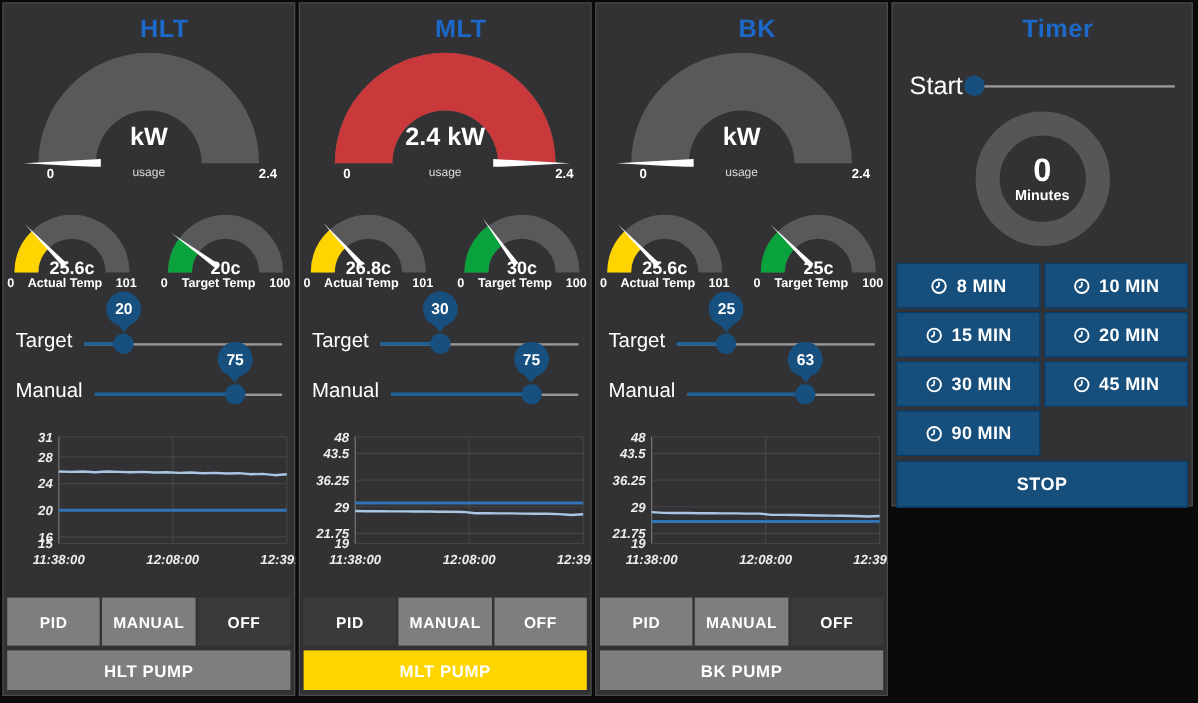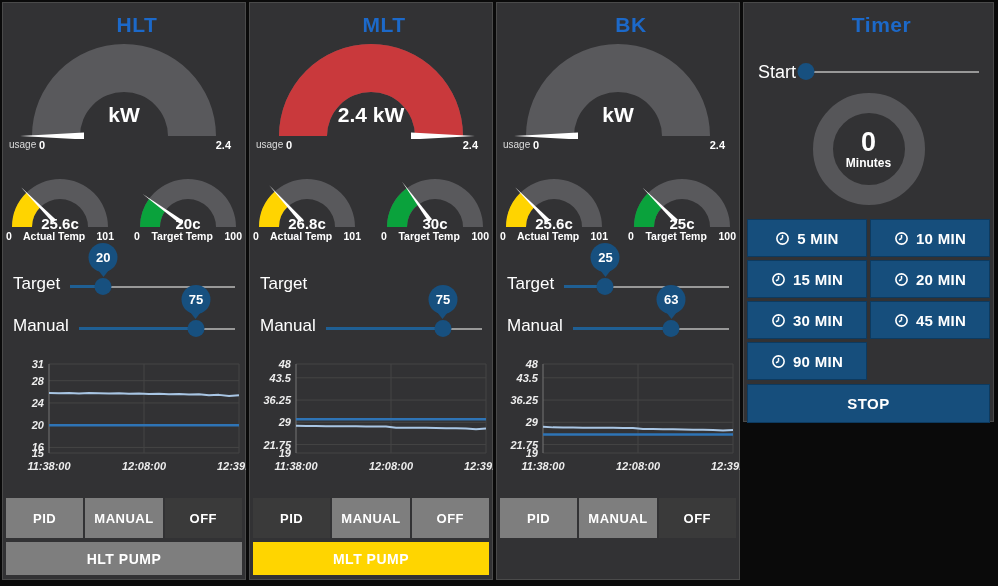--- a/index.html
+++ b/index.html
@@ -11,21 +11,21 @@
   .panel-title { margin-top:10px; text-align:center; color:var(--accent,#1c69c9);
                  font-size:21px; font-weight:700; letter-spacing:.5px;padding-left:26px; }
 
   
   .big-gauge { position:relative; width:230px; height:118px; margin:4px auto 0; }
   .big-gauge svg { position:absolute; left:0; top:0; }
   .kw { position:absolute; left:0; right:0; top:62px; text-align:center; font-size:21px; font-weight:700; }
   .gauge-foot { position:absolute; left:0; right:0; top:98px; height:16px; font-size:11px; }
   .gmin { position:absolute; left:30px; font-weight:700; }
   .gmax { position:absolute; right:8px; font-weight:700; }
-  .gcap { position:absolute; left:0; right:0; font-size:10px; color:#dcdcdc; }
+  .gcap { position:absolute; left:0; right:0; text-align:center; font-size:10px; color:#dcdcdc; }
 
   
   .small-gauges { display:flex; justify-content:center; gap:20px; margin-top:16px; }
   .small-gauge { position:relative; width:108px; }
   .small-gauge svg { display:block; margin:0 auto; }
   .sgv { position:absolute; left:0; right:0; top:40px; text-align:center; font-size:15px; font-weight:700; }
   .sg-foot { display:flex; justify-content:space-between; font-size:10.5px; font-weight:700; margin-top:1px; }
   .sg-foot .mid { font-weight:600; }
 
   
@@ -54,21 +54,21 @@
               font-family:inherit; font-weight:700; font-size:13px; letter-spacing:.5px; cursor:pointer; }
   .mode-btn.active { background:var(--mode-active,#3a3a3a); }
   .pump { display:block; width:calc(100% - 6px); margin:4px 3px 0; height:33px; border:none;
           background:var(--mode-bg,#7e7e7e); color:#fff; font-family:inherit; font-weight:700;
           font-size:14px; letter-spacing:.5px; cursor:pointer; }
   .pump.on { background:var(--pump-on,#ffd500); }
 
   
   .timer { width:251px; height:420px; background:#323234; border:1px solid #4a4a4a; position:relative; }
   .start-row { display:flex; align-items:center; padding:0 14px; margin-top:22px; height:26px; }
-  .start-row .slider-label { font-size:18px; }
+  .start-row .slider-label { font-size:21px; }
   .start-row .hslider { height:20px; }
   .start-row .track { bottom:9px; }
   .start-row .thumb { bottom:2px; }
   .ring-wrap { margin-top:8px; display:flex; justify-content:center; }
   .ring { width:112px; height:112px; border-radius:50%; border:20px solid #565659;
           display:flex; flex-direction:column; align-items:center; justify-content:center; }
   .ring .big0 { font-size:27px; font-weight:700; line-height:28px; }
   .ring .mins { font-size:12px; font-weight:700; }
   .preset-grid { display:grid; grid-template-columns:1fr 1fr; gap:3px; margin:14px 3px 0; }
   .tbtn { height:38px; border:1px solid #0d3a5f; background:var(--timer-btn,#164e7c); color:#fff;
@@ -222,20 +222,26 @@
         <div class="sg-foot">
           <span>0</span>
           <span class="mid">Target Temp</span>
           <span>100</span>
         </div>
       </div>
     </div>
 
     <div class="slider-row first">
       <span class="slider-label">Target</span>
+      <div class="hslider">
+            <div class="track"></div>
+            <div class="fill" style="width: 30%;"></div>
+            <div class="thumb" style="left: 30%;"></div>
+            <div class="pin" style="left: 30%;">30</div>
+          </div>
     </div>
     <div class="slider-row second">
       <span class="slider-label">Manual</span>
       <div class="hslider">
             <div class="track"></div>
             <div class="fill" style="width: 75%;"></div>
             <div class="thumb" style="left: 75%;"></div>
             <div class="pin" style="left: 75%;">75</div>
           </div>
     </div>
@@ -360,20 +366,21 @@
             <text x="141" y="114" text-anchor="middle" fill="#ededed" font-size="11" font-weight="700">12:08:00</text>
             <text x="236" y="114" text-anchor="middle" fill="#ededed" font-size="11" font-weight="700">12:39:00</text>
           </svg>
     </div>
 
     <div class="mode-row">
       <button class="mode-btn">PID</button>
       <button class="mode-btn">MANUAL</button>
       <button class="mode-btn active">OFF</button>
     </div>
+    <button class="pump">BK PUMP</button>
   </section>
 </div>
 
   <section class="timer">
     <h2 class="panel-title">Timer</h2>
 
     <div class="start-row">
       <span class="slider-label">Start</span>
       <div class="hslider" id="timer-slider">
           <div class="track"></div>
@@ -388,21 +395,21 @@
       </div>
     </div>
 
     <div class="preset-grid" id="preset-grid">
         <button class="tbtn">
           <svg class="clock-icon" width="15" height="15" viewBox="0 0 16 16">
             <circle cx="8" cy="8" r="6" fill="none" stroke="#fff" stroke-width="1.7"></circle>
             <line x1="8" y1="8" x2="8" y2="4.2" stroke="#fff" stroke-width="1.6"></line>
             <line x1="8" y1="8" x2="5.3" y2="9.3" stroke="#fff" stroke-width="1.6"></line>
           </svg>
-          <span>5 MIN</span>
+          <span>8 MIN</span>
         </button>
         <button class="tbtn">
           <svg class="clock-icon" width="15" height="15" viewBox="0 0 16 16">
             <circle cx="8" cy="8" r="6" fill="none" stroke="#fff" stroke-width="1.7"></circle>
             <line x1="8" y1="8" x2="8" y2="4.2" stroke="#fff" stroke-width="1.6"></line>
             <line x1="8" y1="8" x2="5.3" y2="9.3" stroke="#fff" stroke-width="1.6"></line>
           </svg>
           <span>10 MIN</span>
         </button>
         <button class="tbtn">

